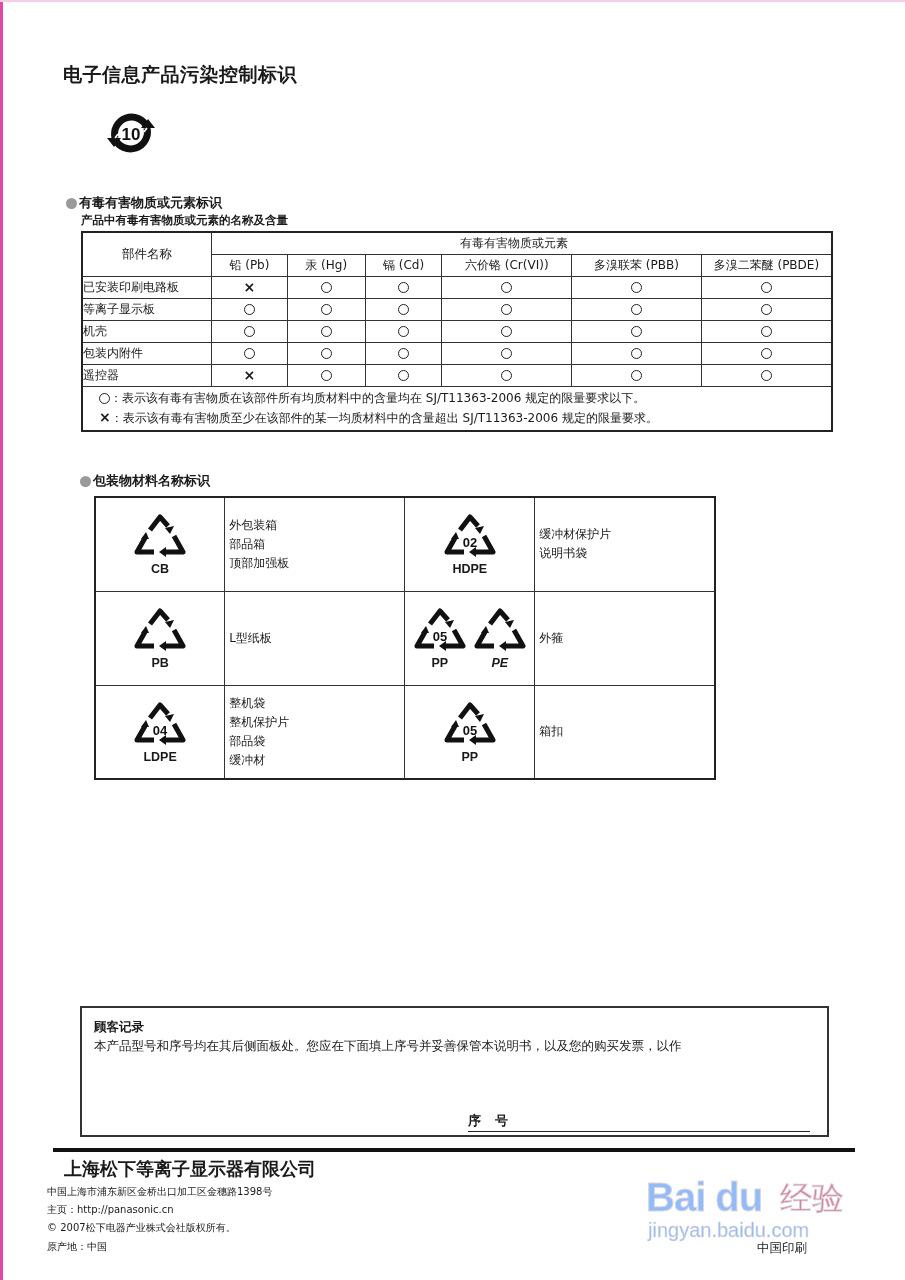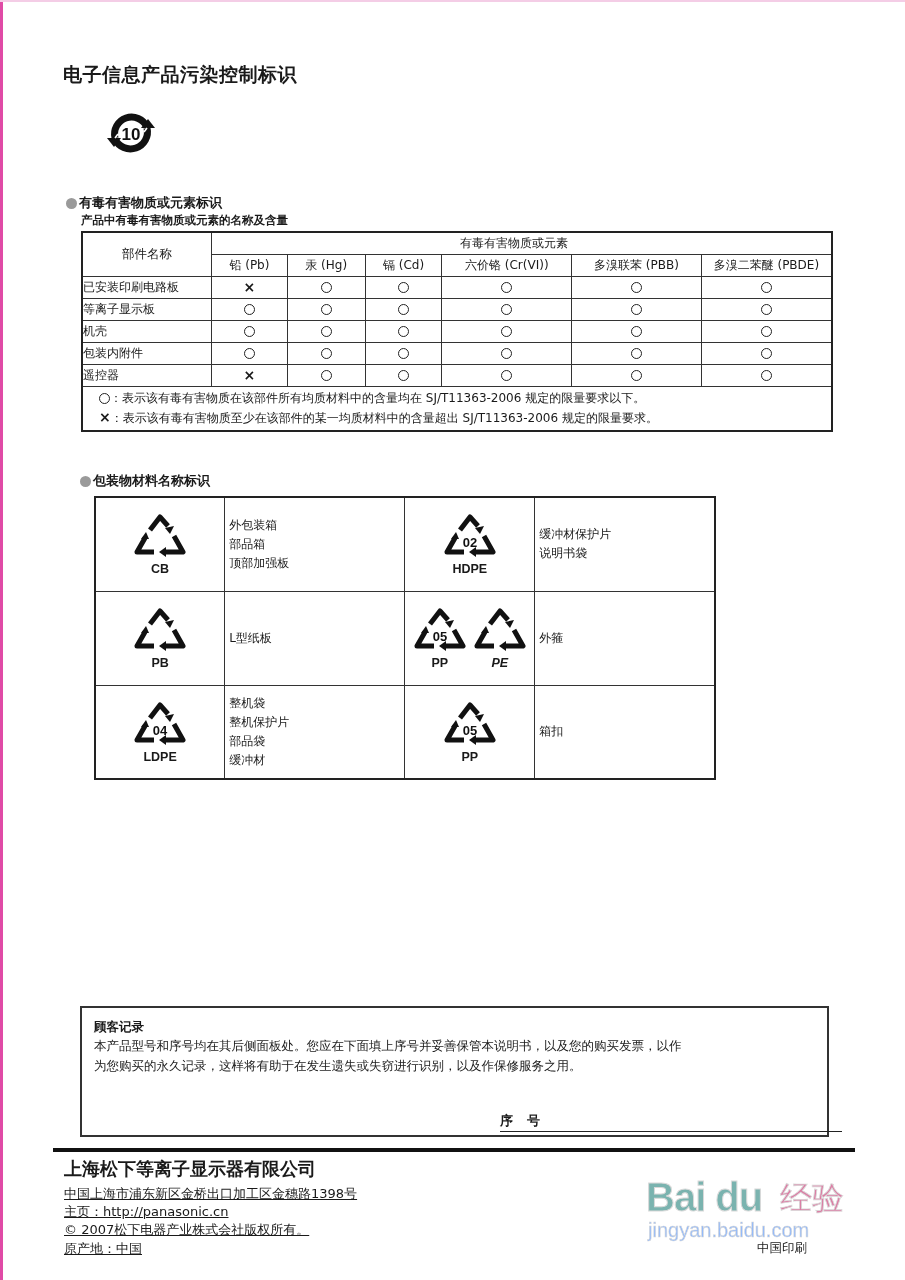--- a/index.html
+++ b/index.html
@@ -28,24 +28,24 @@
     .recy { display: inline-flex; flex-direction: column; align-items: center; }
     .recy svg { display: block; }
     .recy .lbl { font-size: 12.5px; font-weight: bold; margin-top: 0px; font-family: "Liberation Sans", sans-serif; }
     .record { position: absolute; left: 80px; top: 1006px; width: 749px; height: 131px; border: 2px solid #333; padding: 10px 12px; font-size: 12.5px; }
     .record .rt { font-weight: bold; line-height: 18px; }
     .record .rb { line-height: 20px; }
     .rfield { position: absolute; top: 104px; font-size: 13px; font-weight: bold; border-bottom: 1.5px solid #222; height: 20px; }
     .rfield span { letter-spacing: 14px; }
     .rule { position: absolute; left: 53px; top: 1148px; width: 802px; height: 4px; background: #111; }
     .company { left: 64px; top: 1157px; font-size: 18px; font-weight: bold; }
-    .addr { left: 64px; font-size: 13px; text-decoration: underline; }
+    .addr { left: 47px; font-size: 10px; }
     .print { left: 757px; top: 1240px; font-size: 12.5px; }
     .watermark { left: 640px; top: 1145px; width: 240px; height: 110px; color: #ddd; opacity: 0.55; }
-    .wm-main { position: absolute; left: 6px; top: 30px; font-size: 40px; font-weight: bold; letter-spacing: -1px; color: #0f766e; font-family: "Liberation Sans", sans-serif; -webkit-text-stroke: 1px #bbb; }
+    .wm-main { position: absolute; left: 6px; top: 30px; font-size: 40px; font-weight: bold; letter-spacing: -1px; color: #3b82f6; font-family: "Liberation Sans", sans-serif; -webkit-text-stroke: 1px #bbb; }
     .wm-sub { position: absolute; left: 8px; top: 74px; font-size: 20px; color: #3b82f6; -webkit-text-stroke: 0.6px #bbb; font-family: "Liberation Sans", sans-serif; }
     .wm-cn { position: absolute; left: 140px; top: 32px; font-size: 32px; color: #be185d; -webkit-text-stroke: 0.8px #bbb; }
   </style>
 </head>
 <body>
 
 <div class="pink-edge"></div>
 <div class="pink-top"></div>
 
 <div class="abs title">电子信息产品污染控制标识</div>
@@ -265,22 +265,21 @@
         <td class="desc">
           <div>箱扣</div>
         </td>
       </tr>
     </tbody>
 </table>
 
 <div class="record">
   <div class="rt">顾客记录</div>
   <div class="rb">本产品型号和序号均在其后侧面板处。您应在下面填上序号并妥善保管本说明书，以及您的购买发票，以作</div>
-  <div class="rb">为您购买的永久记录，这样将有助于在发生遗失或失窃进行识别，以及作保修服务之用。</div>
-  <div class="rfield" style="left:386px; width:342px;margin-left:32px;">
+  <div class="rfield" style="left:386px; width:342px;">
     <span>序号</span>
     <span></span>
   </div>
 </div>
 
 <div class="rule"></div>
 <div class="abs company">上海松下等离子显示器有限公司</div>
 <div class="abs addr" style="top:1185px;">中国上海市浦东新区金桥出口加工区金穗路1398号</div>
 <div class="abs addr" style="top:1203px;">主页：http://panasonic.cn</div>
 <div class="abs addr" style="top:1221px;">© 2007松下电器产业株式会社版权所有。</div>

